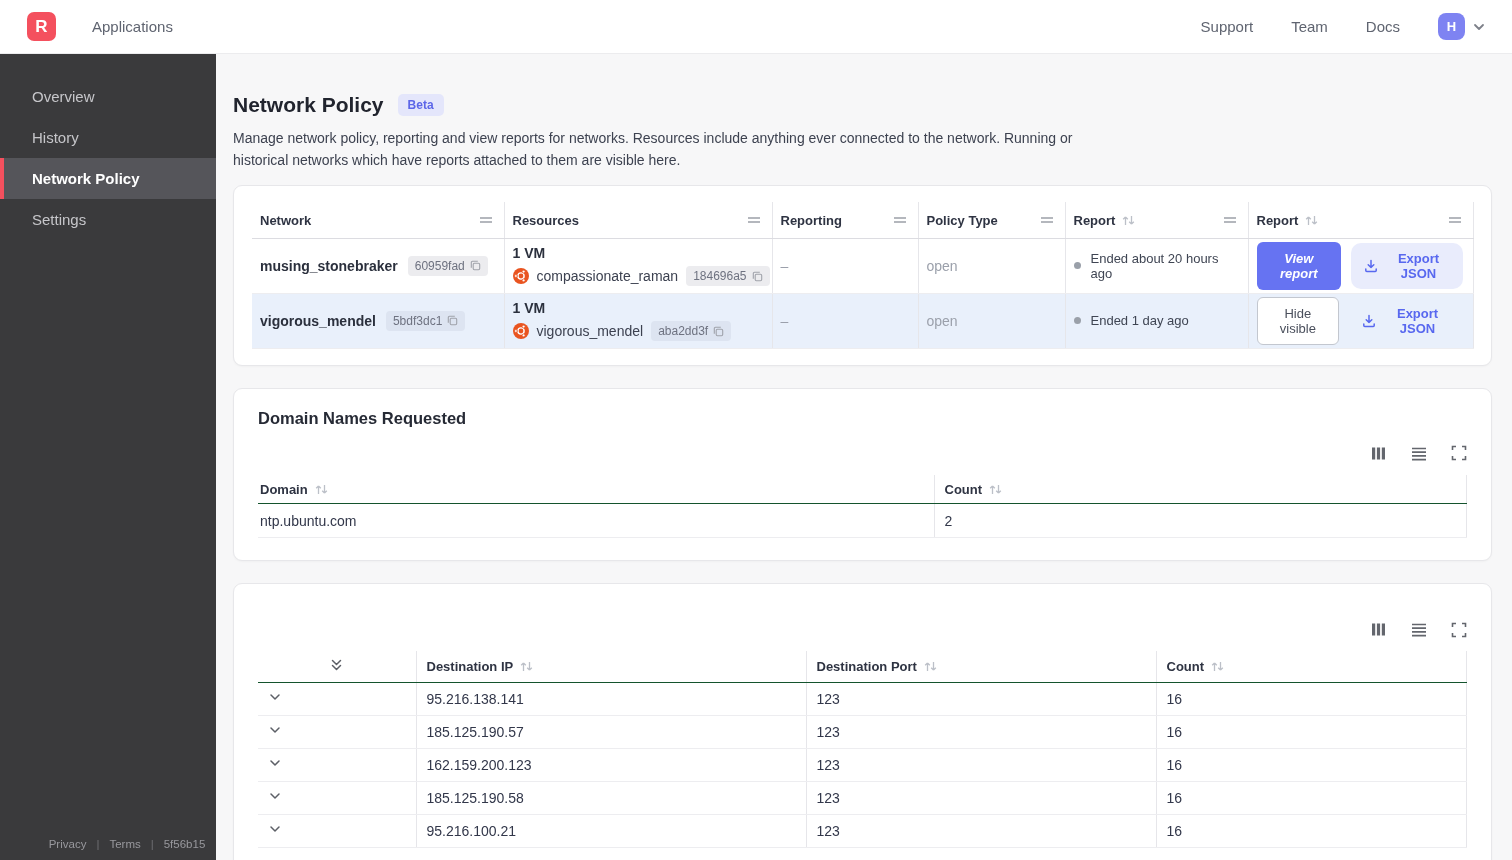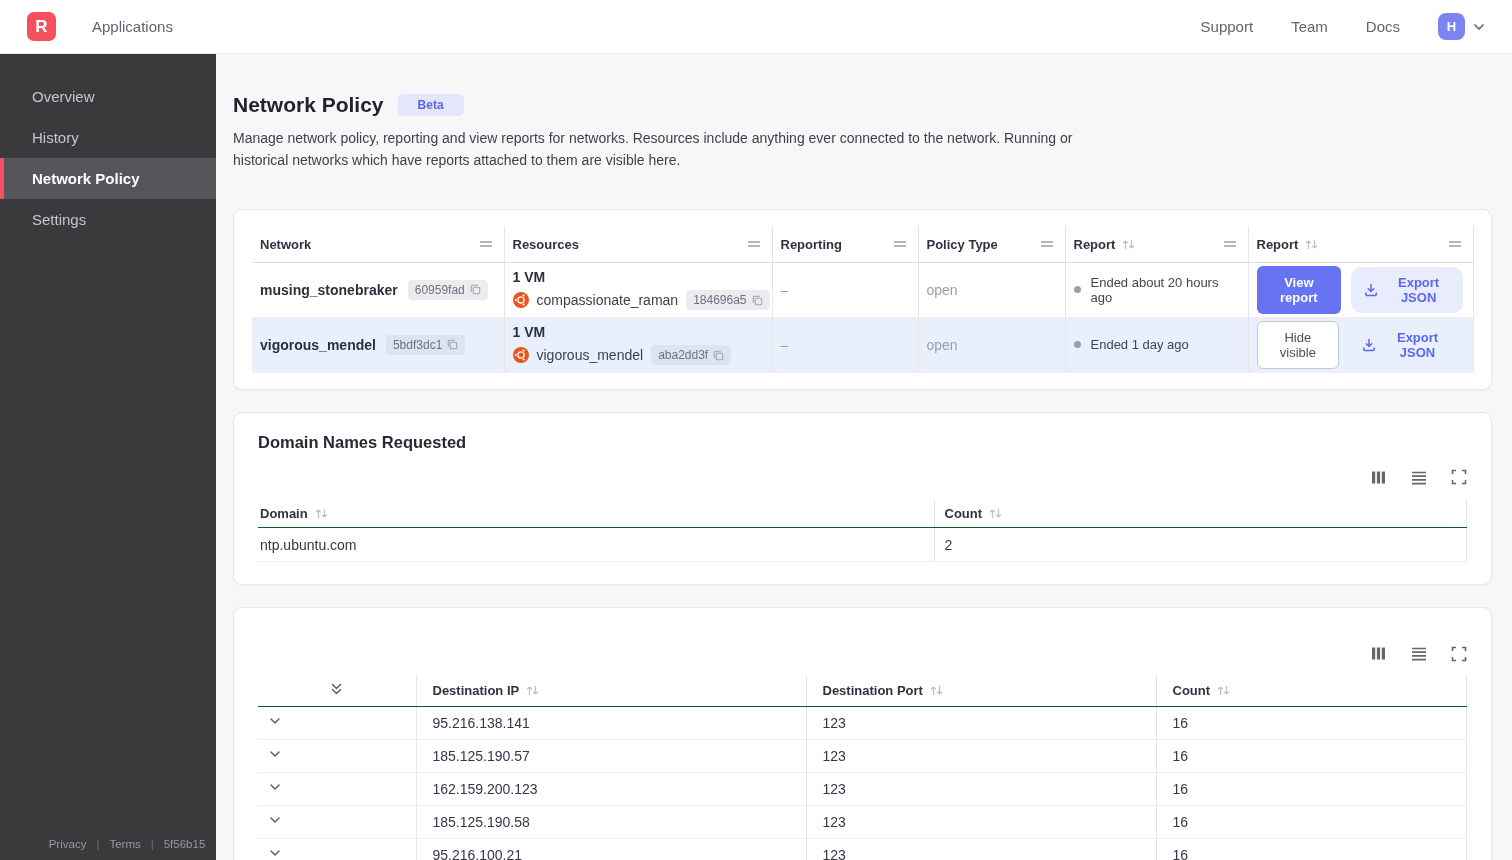--- a/index.html
+++ b/index.html
@@ -22,63 +22,63 @@
   .app-body { display:flex; height:806px; }
   .sidebar { width:216px; background:#3a3a3c; flex:none; display:flex; flex-direction:column; padding-top:22px; position:relative; }
   .side-item { height:41px; display:flex; align-items:center; padding-left:28px; font-size:15px; color:#c6c6ca; cursor:pointer; border-left:4px solid transparent; }
   .side-item.active { background:#55555a; border-left-color:#f4505e; color:#ffffff; font-weight:bold; }
   .side-footer { position:absolute; bottom:10px; left:0; right:0; display:flex; align-items:center; gap:10px; padding-left:38px; font-size:11.5px; color:#98989d;justify-content:center; }
   .side-footer .sep { color:#6f6f73; }
 
   .main { flex:1; overflow:hidden; padding:39px 20px 0 17px; }
   .page-head { display:flex; align-items:center; gap:14px; }
   .page-title { font-size:21px; font-weight:bold; color:#21242e; }
-  .beta-badge { background:#e4e6fb; color:#5c66e8; font-size:12px; font-weight:bold; padding:4px 20px; border-radius:5px; }
+  .beta-badge { background:#e4e6fb; color:#5c66e8; font-size:12px; font-weight:bold; padding:4px 10px; border-radius:5px; }
   .page-desc { margin-top:11px; font-size:14px; line-height:1.55; color:#3d4250; max-width:885px; }
 
   .card { background:#fff; border:1px solid #e7e7ea; border-radius:9px; box-shadow:0 1px 2px rgba(20,20,40,.03); }
 
   
-  .networks-card { margin-top:38px; padding:16px 17px 16px 18px; }
+  .networks-card { margin-top:14px; padding:16px 17px 16px 18px; }
   table { border-collapse:collapse; width:100%; table-layout:fixed; }
   .networks-table th, .networks-table td { border-right:1px solid #e6e6ea; text-align:left; vertical-align:middle; }
   .networks-table th { height:36px; font-size:13px; color:#2e3342; border-bottom:1px solid #dcdce1; padding:0 10px 0 8px; }
   .networks-table td { height:55px; border-bottom:1px solid #ededf0; padding:0 10px 0 8px; font-size:14px; }
   .networks-table tr td:first-child, .networks-table tr th:first-child { padding-left:8px; }
   .networks-table tr.selected td { background:#e9f0fb; }
   .th-flex { display:flex; align-items:center; gap:6px; }
   .th-flex .grow { flex:1; }
   .muted { color:#9ba0ab; }
   .net-line { display:flex; align-items:center; gap:10px; }
   .net-name { font-weight:bold; color:#2b303d; }
   .pill { background:#ececef; color:#6e7280; font-size:12px; padding:3px 7px; border-radius:4px; display:inline-flex; align-items:center; gap:5px; white-space:nowrap; }
   tr.selected .pill { background:#dde4f1; }
   .vm-line { font-weight:bold; color:#2b303d; margin-bottom:5px; }
   .res-line { display:flex; align-items:center; gap:8px; color:#3c4150; }
   .status-line { display:flex; align-items:center; gap:10px; font-size:13px; color:#3f4553; }
   .dot { width:7px; height:7px; border-radius:50%; background:#9aa0a9; flex:none; }
   .report-actions { display:flex; align-items:center; gap:10px; }
-  .btn-primary { background:#6673f2; color:#fff; border:none; border-radius:6px; font-size:13px; font-weight:bold; padding:9px 13px; cursor:pointer; font-family:inherit; }
+  .btn-primary { background:#6673f2; color:#fff; border:none; border-radius:6px; font-size:13px; font-weight:bold; padding:9px 13px; cursor:pointer; font-family:inherit;font-style:italic; }
   .btn-outline { background:#fff; color:#4a4f5c; border:1px solid #c3c7cf; border-radius:6px; font-size:13px; padding:8px 12px; cursor:pointer; font-family:inherit; }
   .btn-export { background:#e9ecfc; color:#5868ef; border:none; border-radius:10px; font-size:13px; font-weight:bold; padding:8px 13px; display:inline-flex; align-items:center; gap:9px; cursor:pointer; font-family:inherit; }
 
   
   .data-card { margin-top:22px; padding:20px 24px 22px 24px; }
   .card-title { font-size:16.5px; font-weight:bold; color:#262a35; }
   .card-tools { display:flex; justify-content:flex-end; align-items:center; gap:23px; margin-top:17px; margin-bottom:13px; }
   .tool-icon { cursor:pointer; display:inline-flex; color:#63666d; }
   .plain-table th { font-size:13px; color:#2e3342; text-align:center; border-bottom:1px solid #14532d; padding:0 10px 0 2px; }
   .plain-table td { font-size:14px; color:#32374a; border-bottom:1px solid #ededf0; padding:0 10px 0 2px; }
   .domains-table th { height:29px; } .domains-table td { height:34px; }
   .domains-table th:first-child, .domains-table td:first-child { border-right:1px solid #e6e6ea; }
   .domains-table th:last-child, .domains-table td:last-child { border-right:1px solid #e6e6ea; padding-left:10px; }
   .dest-table th { height:31px; } .dest-table td { height:33px; }
   .dest-table th, .dest-table td { border-right:1px solid #e6e6ea; }
   .dest-table th:first-child, .dest-table td:first-child { padding-left:10px; }
-  .dest-table td:nth-child(n+2), .dest-table th:nth-child(n+2) { padding-left:16px; }
+  .dest-table td:nth-child(n+2), .dest-table th:nth-child(n+2) { padding-left:10px; }
   .sort-ic, .handle-ic { flex:none; display:inline-flex; cursor:pointer; }
   .chev-btn { cursor:pointer; display:inline-flex; color:#5c5f66; }
 </style>
 </head>
 <body>
 
 <header class="navbar">
   <div class="logo-wrap">
     <div class="logo">R</div>
   </div>

